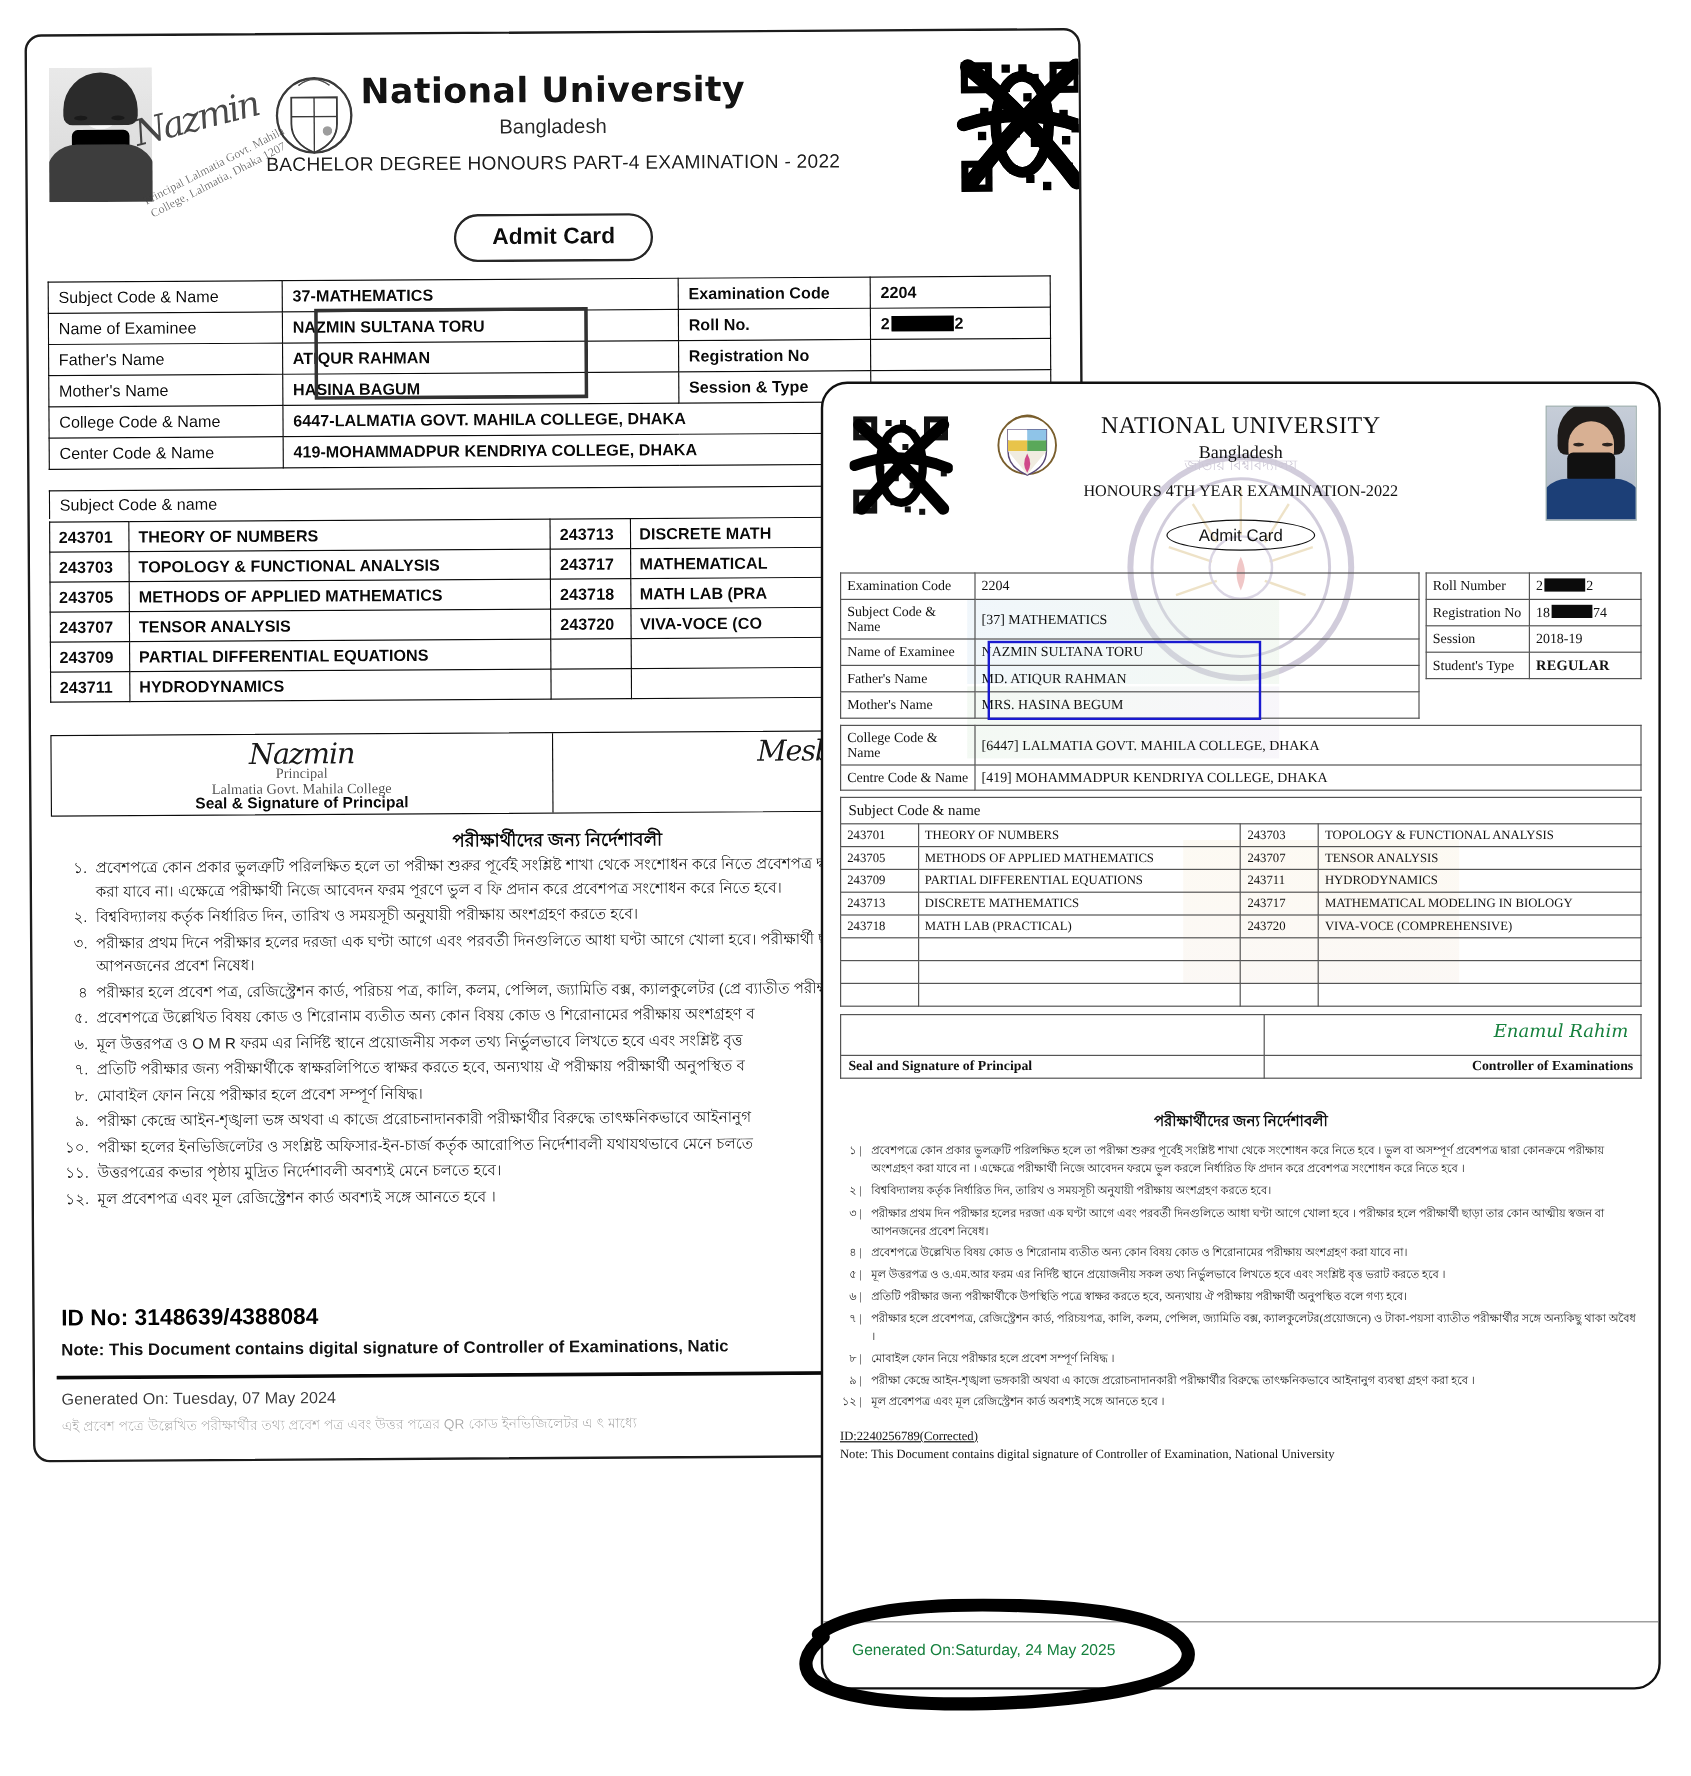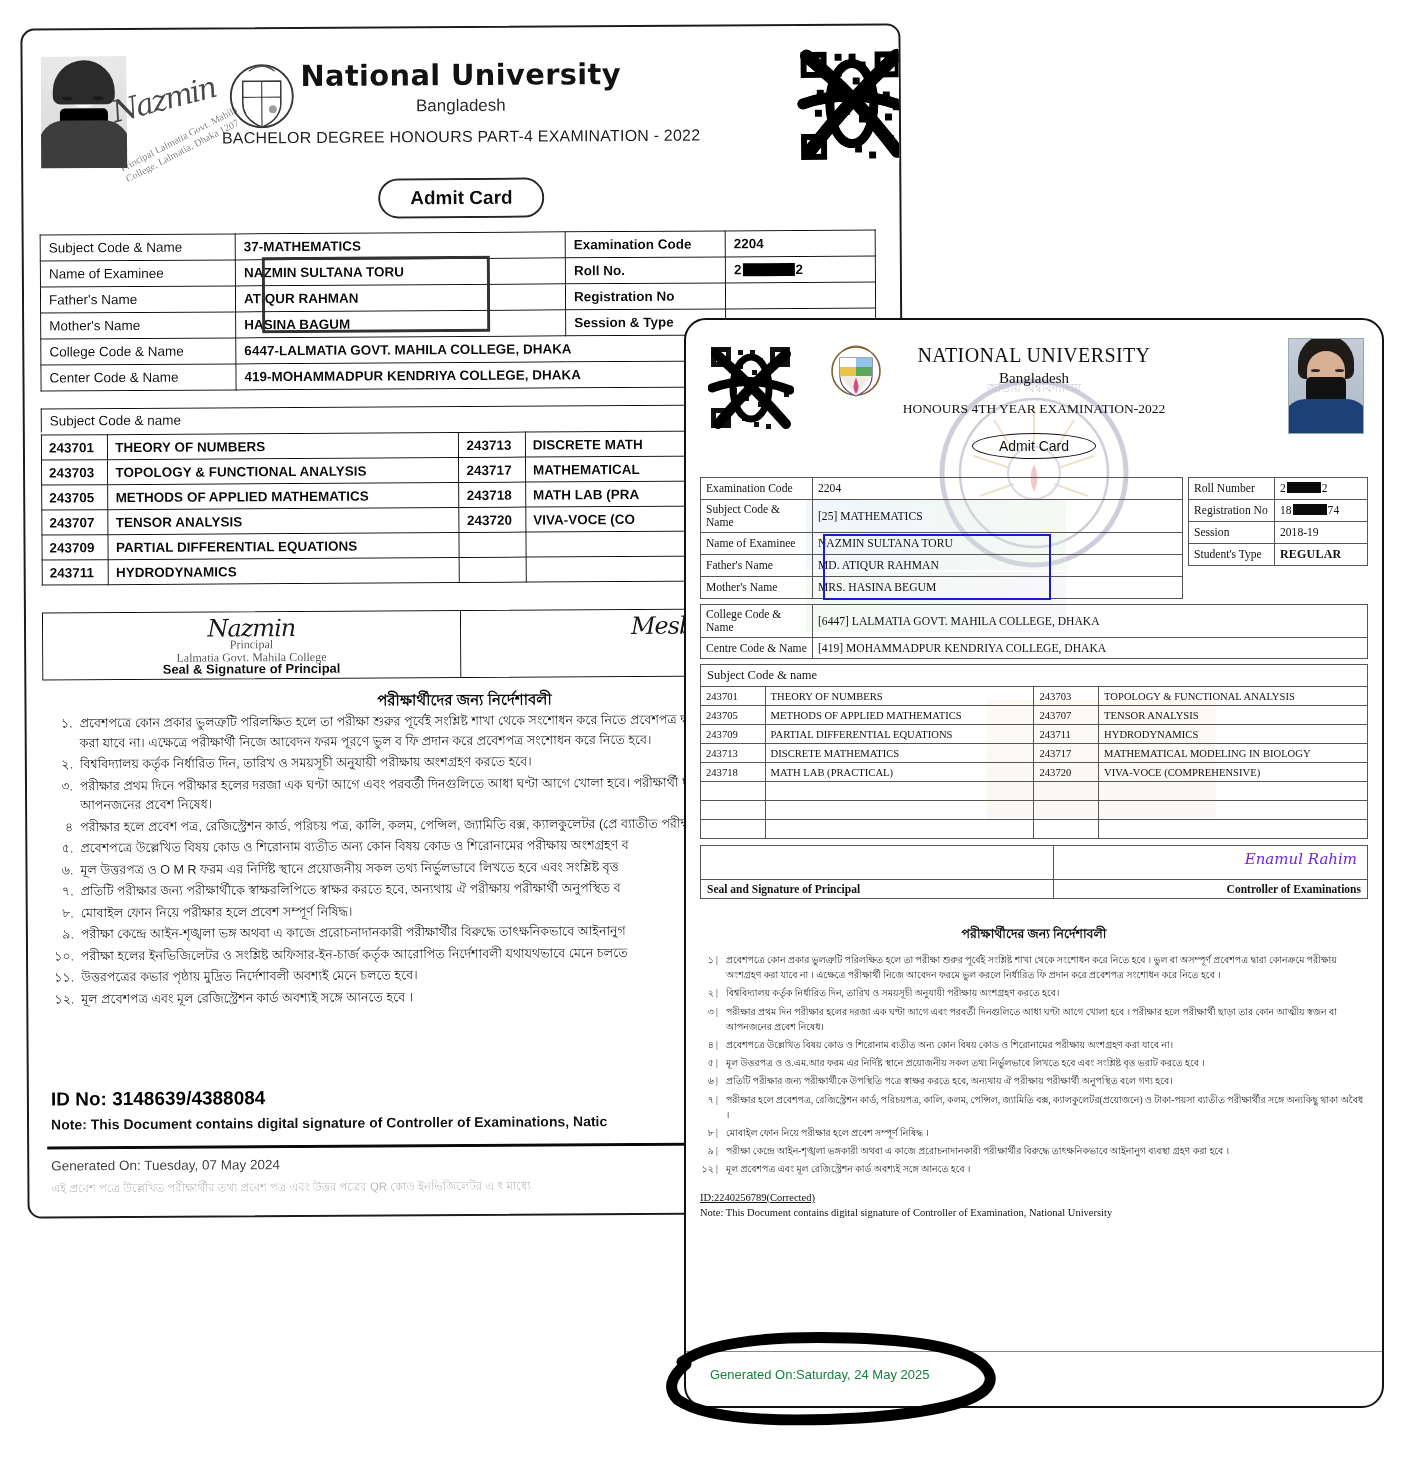--- a/index.html
+++ b/index.html
@@ -254,21 +254,21 @@
   .d2-subtbl { width:100%; border-collapse:collapse; font-size:10.6px; color:#111; }
   .d2-subtbl td { border:1px solid #555; height:19px; padding:2px 5px; }
   .d2-subtbl .c { width:62px; }
   .d2-subtbl .n { width:258px; }
 
   .d2-sig { width:100%; border-collapse:collapse; font-size:11.5px; color:#111; margin-top:6px; }
   .d2-sig td { border:1px solid #555; padding:3px 6px; }
   .d2-sig .tall { height:34px; position:relative; }
   .d2-sig .hand {
     position:absolute; right:10px; top:4px;
-    font-family:"DejaVu Serif", serif; font-style:italic; font-size:15px; color:#6d28d9;
+    font-family:"DejaVu Serif", serif; font-style:italic; font-size:15px; color:#15803d;
   }
   .d2-sig .r { text-align:right; font-weight:700; }
   .d2-sig .l { font-weight:700; }
 
   .d2-notice-title { text-align:center; font-size:12.5px; font-weight:700; margin-top:26px; color:#111; }
   .d2-notes { margin-top:8px; font-size:9.4px; line-height:15.2px; color:#222; }
   .d2-notes .row { display:flex; gap:8px; margin-bottom:3px; }
   .d2-notes .num { width:18px; flex:none; text-align:right; }
   .d2-idline { margin-top:14px; font-size:10.5px; color:#111;text-decoration:underline; }
   .d2-noteline { margin-top:4px; font-size:10.5px; color:#111; }
@@ -616,21 +616,21 @@
       <div class="d2-grid">
         <div class="d2-left">
           <table class="d2-tbl d2-tbl-out">
             <tbody>
                 <tr>
                   <td class="k">Examination Code</td>
                   <td>2204</td>
                 </tr>
                 <tr>
                   <td class="k">Subject Code &amp; Name</td>
-                  <td>[25] MATHEMATICS</td>
+                  <td>[37] MATHEMATICS</td>
                 </tr>
                 <tr>
                   <td class="k">Name of Examinee</td>
                   <td>NAZMIN SULTANA TORU</td>
                 </tr>
                 <tr>
                   <td class="k">Father's Name</td>
                   <td>MD. ATIQUR RAHMAN</td>
                 </tr>
                 <tr>

